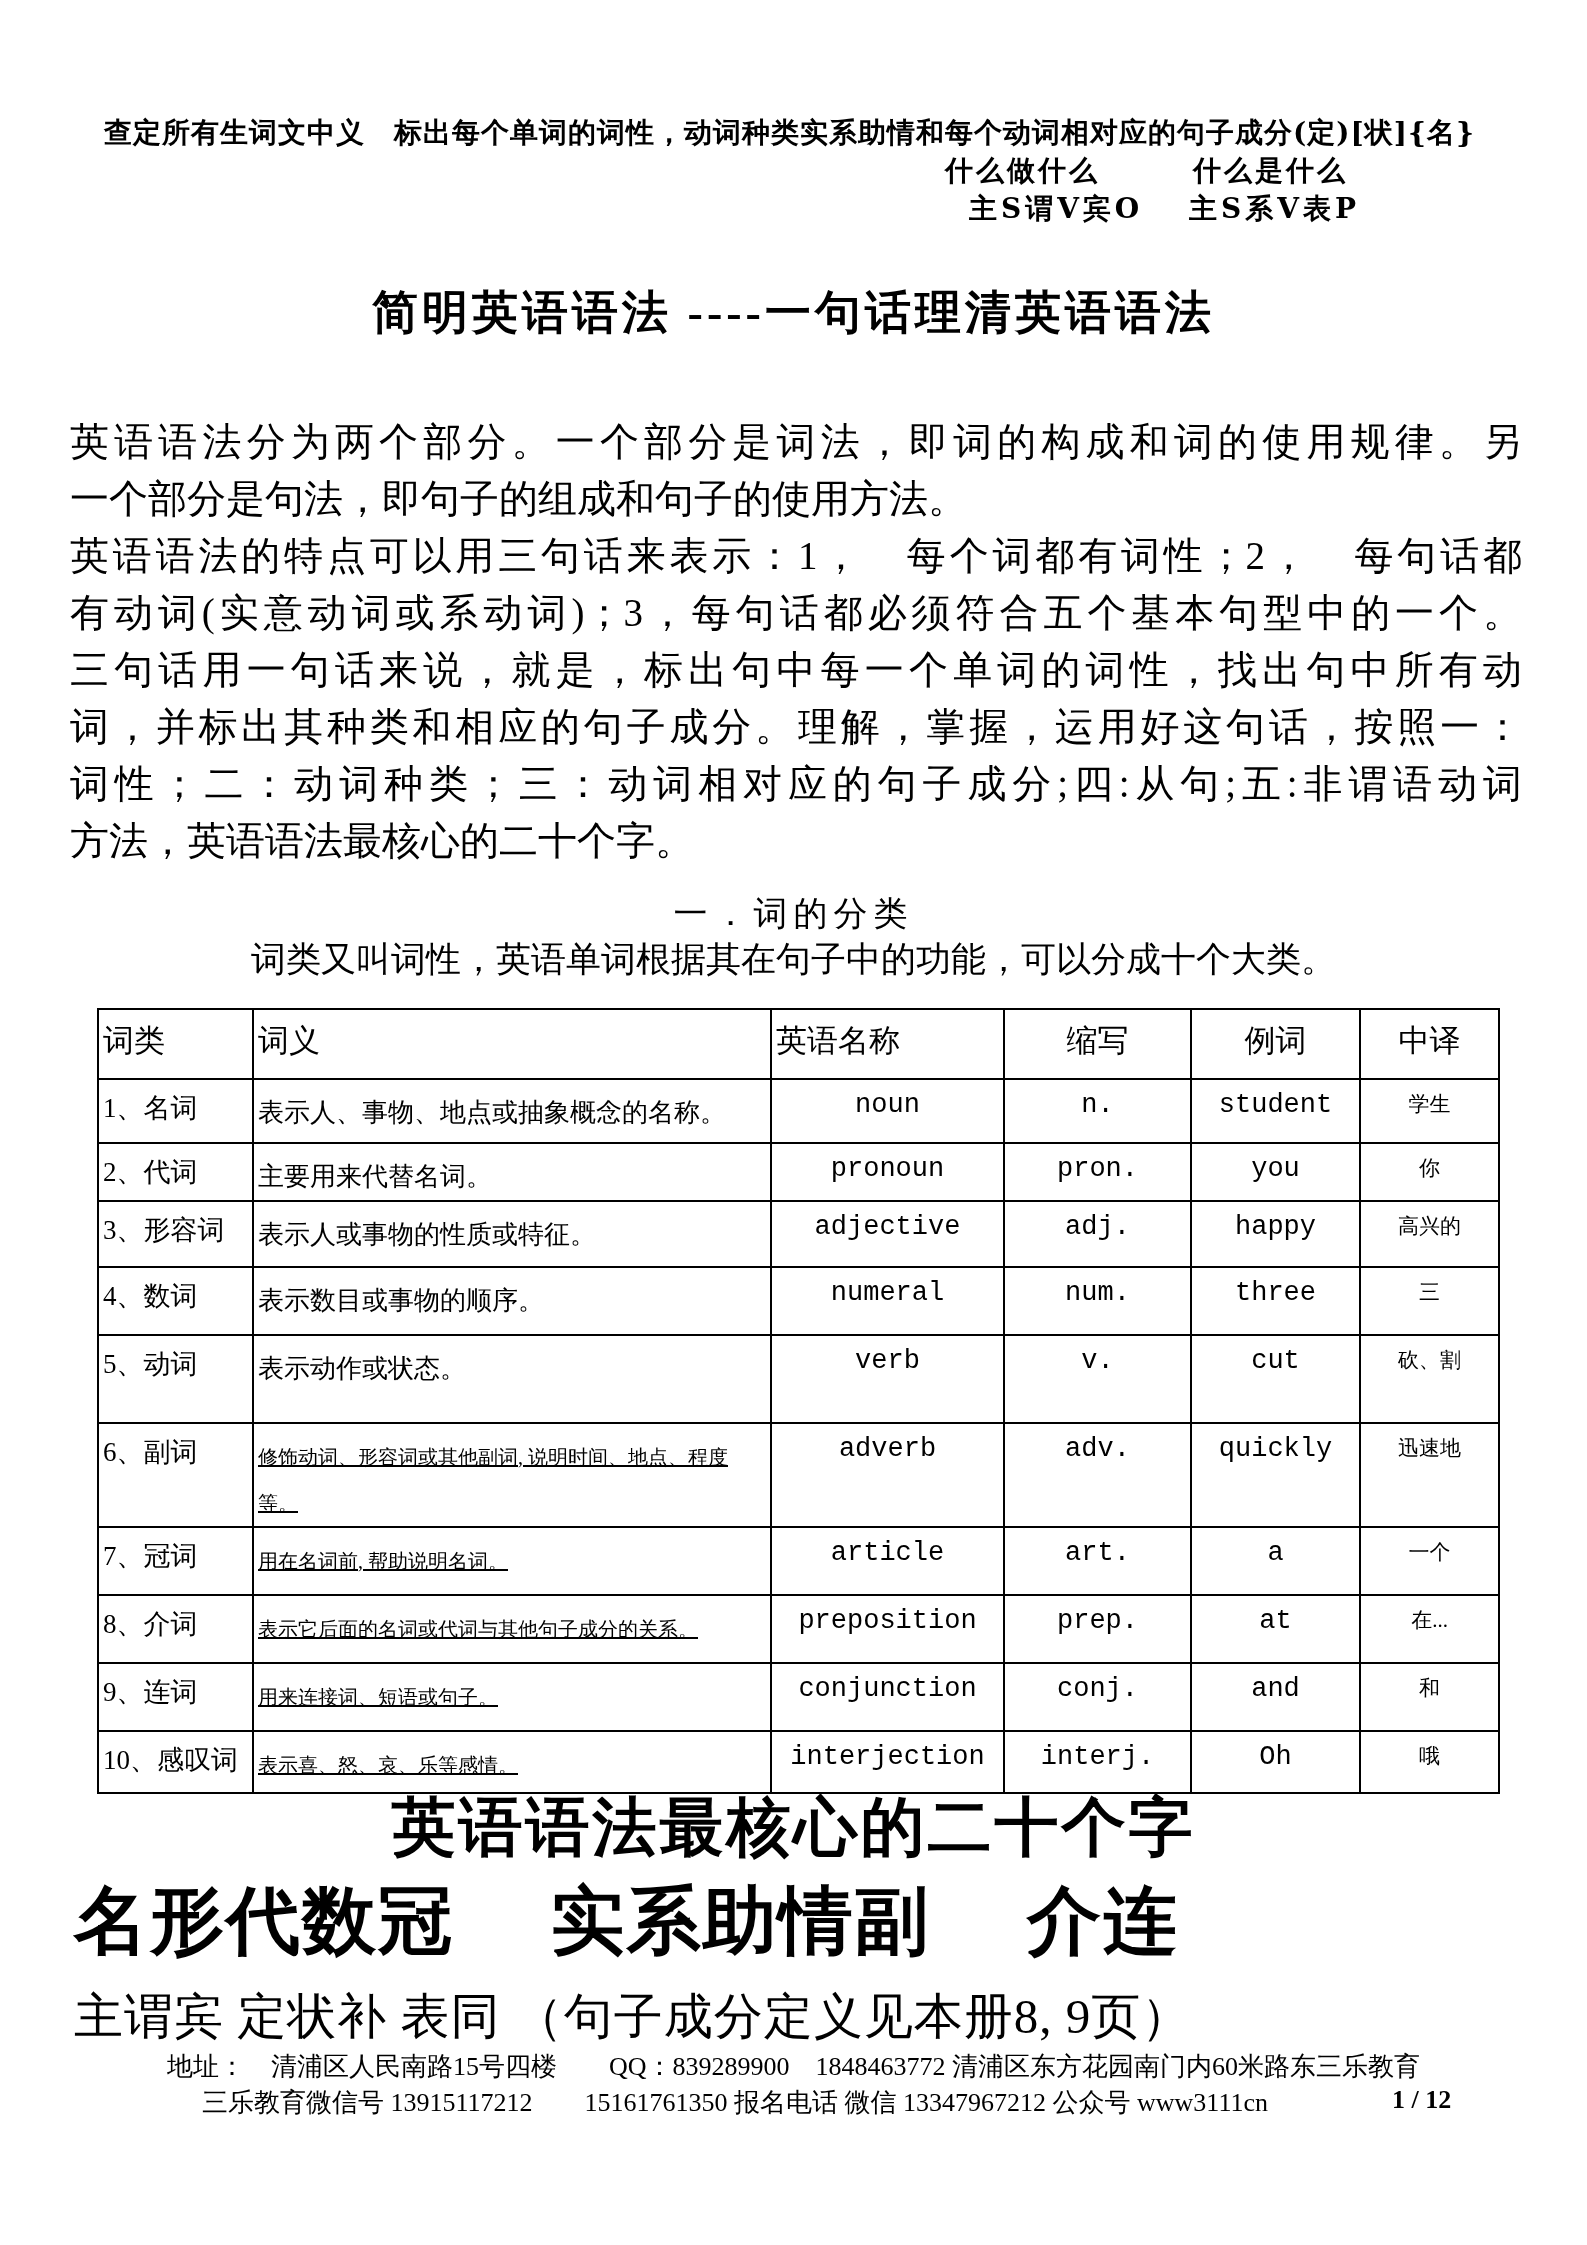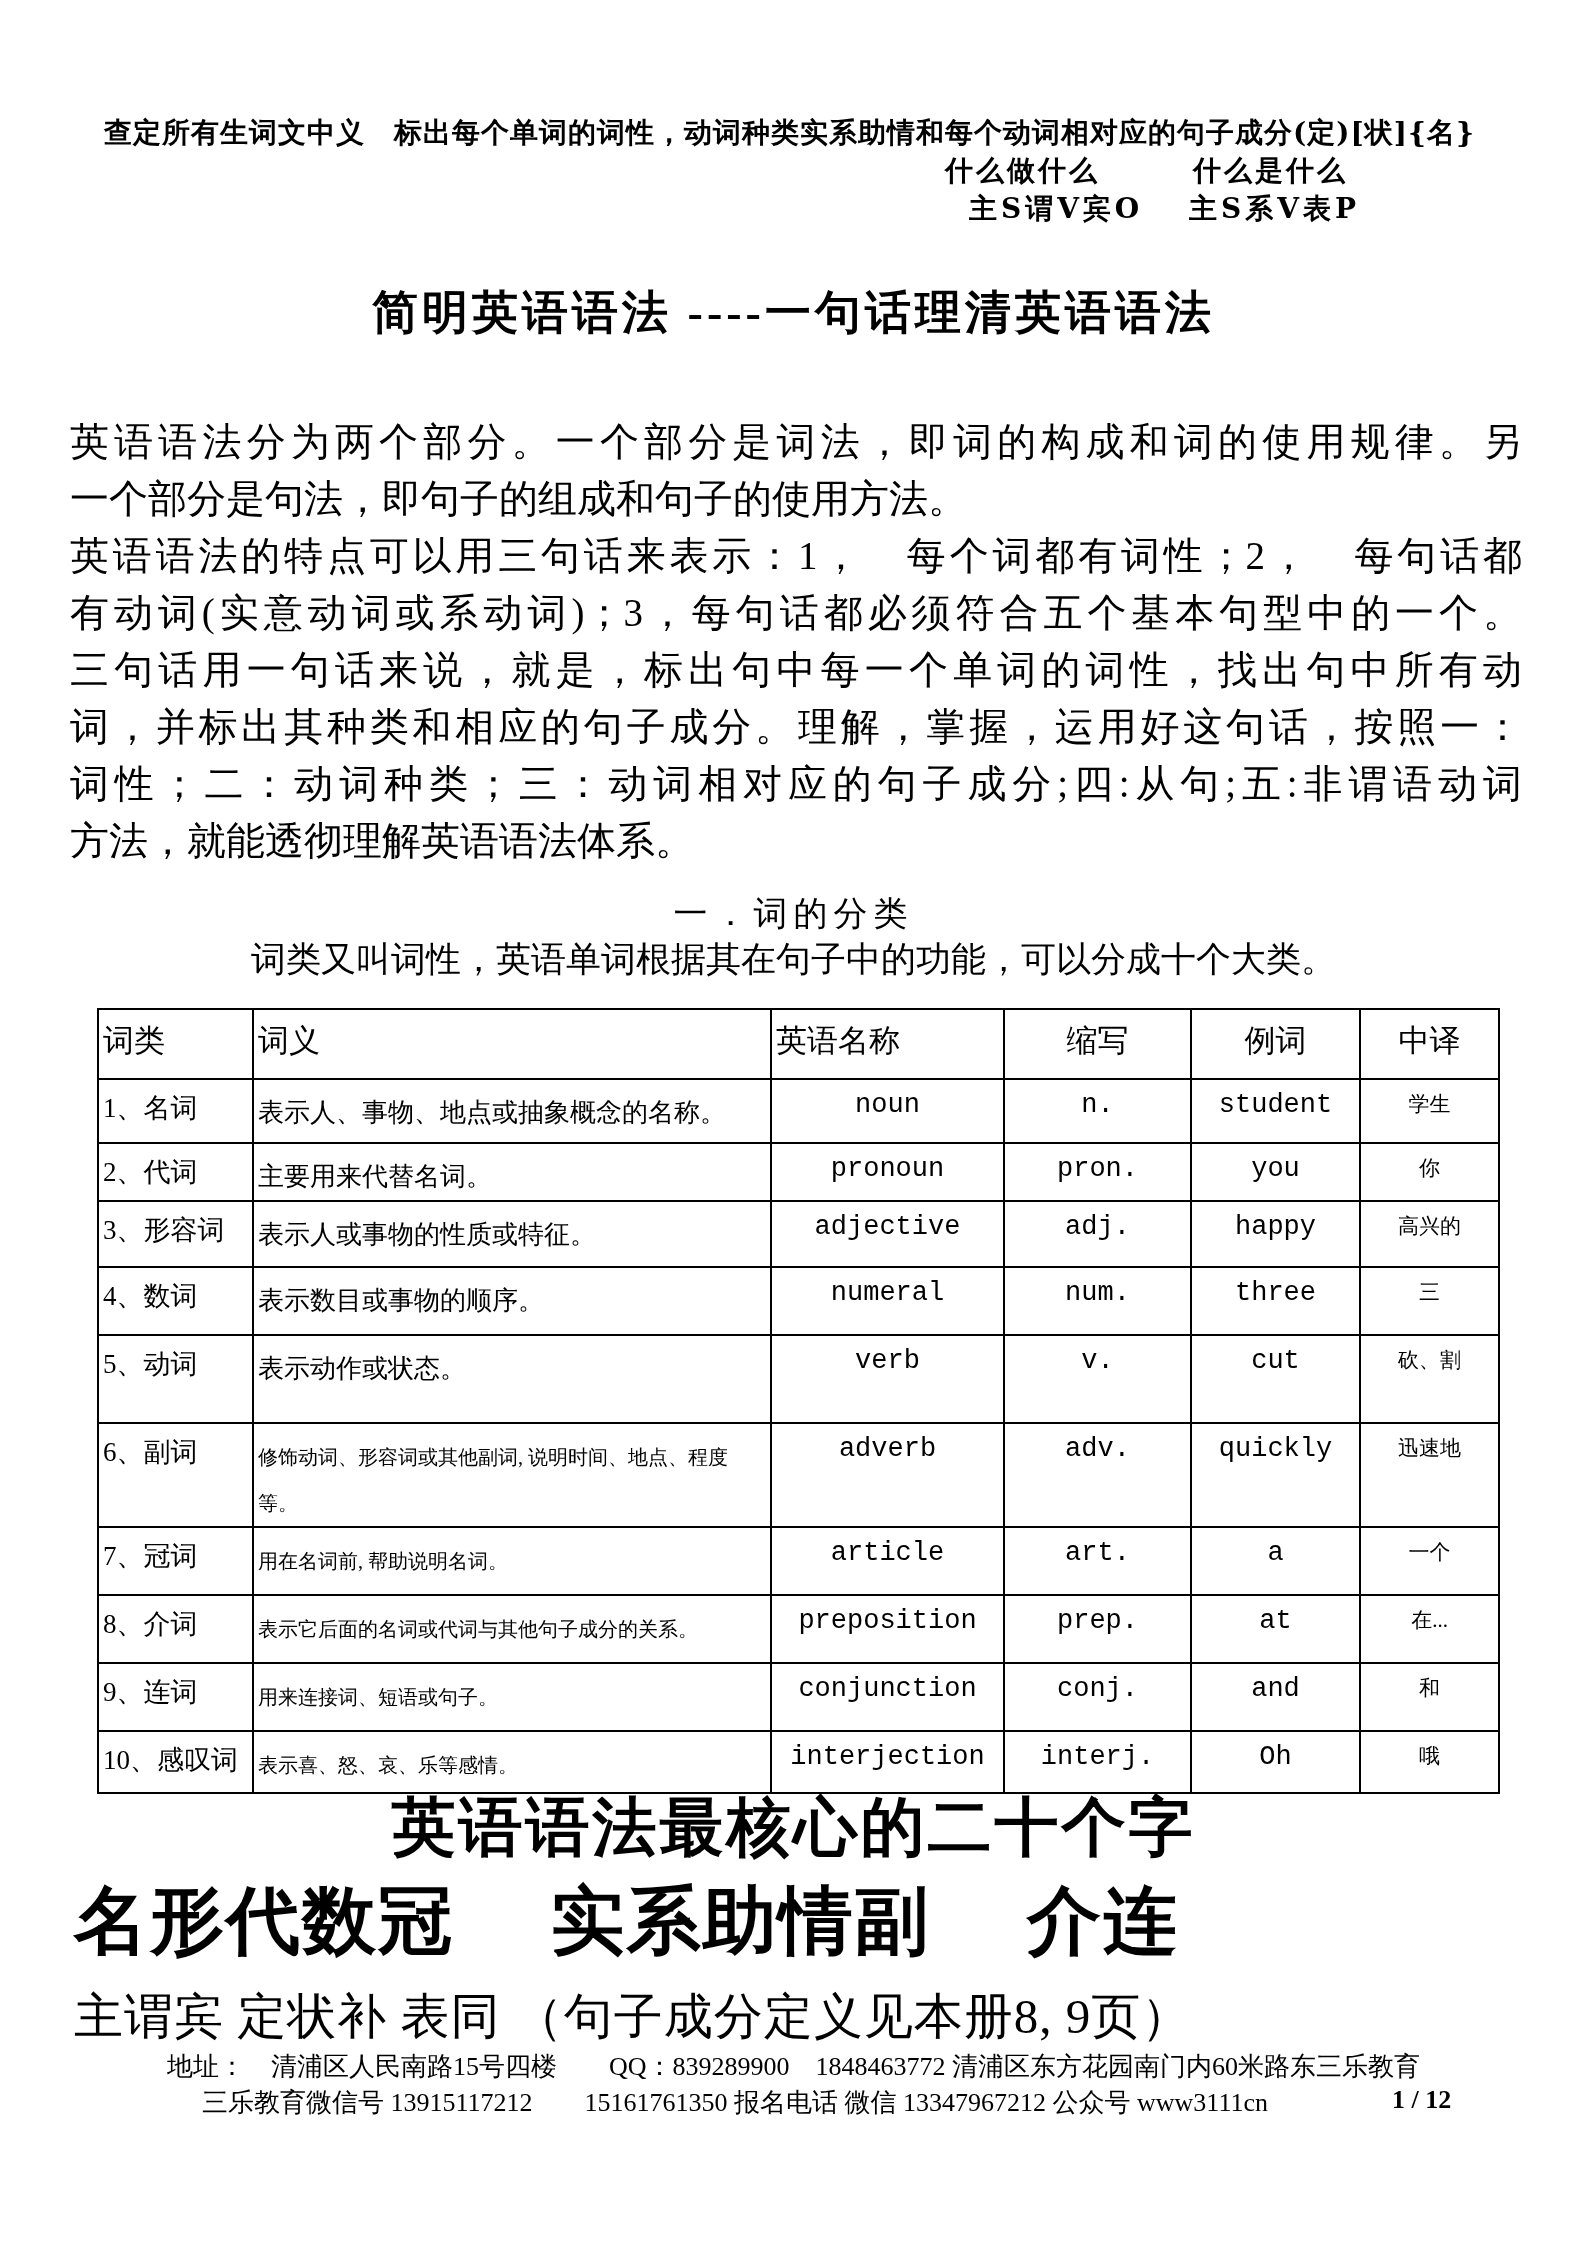--- a/index.html
+++ b/index.html
@@ -60,21 +60,21 @@
   table.word-table th { font-size:31px; }
   th.h-cat { text-align:left; padding-left:12px; }
   th.h-def { text-align:left; padding-left:46px; }
   th.h-en  { text-align:left; padding-left:6px; }
   th.h-abbr{ text-align:center; }
   th.h-ex  { text-align:center; }
   th.h-cn  { text-align:center; }
 
   td.cat { font-size:27px; text-align:left; padding-left:10px; white-space:nowrap; }
   td.def { font-size:26px; text-align:left; padding-left:16px; padding-right:10px; line-height:1.75; }
-  tr.small td.def { font-size:20px; line-height:2.3; }
+  tr.small td.def { font-size:20px; line-height:2.3;text-decoration:underline; }
   td.en, td.abbr, td.ex {
     font-family:"Liberation Mono", monospace;
     font-size:27px; text-align:center;
   }
   td.cn { font-size:21px; text-align:center; padding-top:14px; }
 
   
   tr.hdr   { height:70px; }
   tr.r0 { height:64px; } tr.r1 { height:48px;margin-left:48px; } tr.r2 { height:66px; }
   tr.r3 { height:68px; } tr.r4 { height:88px; } tr.r5 { height:84px; }
@@ -123,21 +123,21 @@
   <div class="doc-title">简明英语语法 ----一句话理清英语语法</div>
 
   <div class="body-text">
     <div class="body-line fill">英语语法分为两个部分。一个部分是词法，即词的构成和词的使用规律。另</div>
     <div class="body-line">一个部分是句法，即句子的组成和句子的使用方法。</div>
     <div class="body-line fill">英语语法的特点可以用三句话来表示：1，　每个词都有词性；2，　每句话都</div>
     <div class="body-line fill">有动词(实意动词或系动词)；3，每句话都必须符合五个基本句型中的一个。</div>
     <div class="body-line fill">三句话用一句话来说，就是，标出句中每一个单词的词性，找出句中所有动</div>
     <div class="body-line fill">词，并标出其种类和相应的句子成分。理解，掌握，运用好这句话，按照一：</div>
     <div class="body-line fill">词性；二：动词种类；三：动词相对应的句子成分;四:从句;五:非谓语动词</div>
-    <div class="body-line">方法，就能透彻理解英语语法体系。</div>
+    <div class="body-line">方法，英语语法最核心的二十个字。</div>
   </div>
 
   <div class="section-heading">一．词的分类</div>
   <div class="section-subtitle">词类又叫词性，英语单词根据其在句子中的功能，可以分成十个大类。</div>
 
   <table class="word-table">
     <colgroup>
       <col style="width:155px">
         <col style="width:518px">
         <col style="width:233px">

